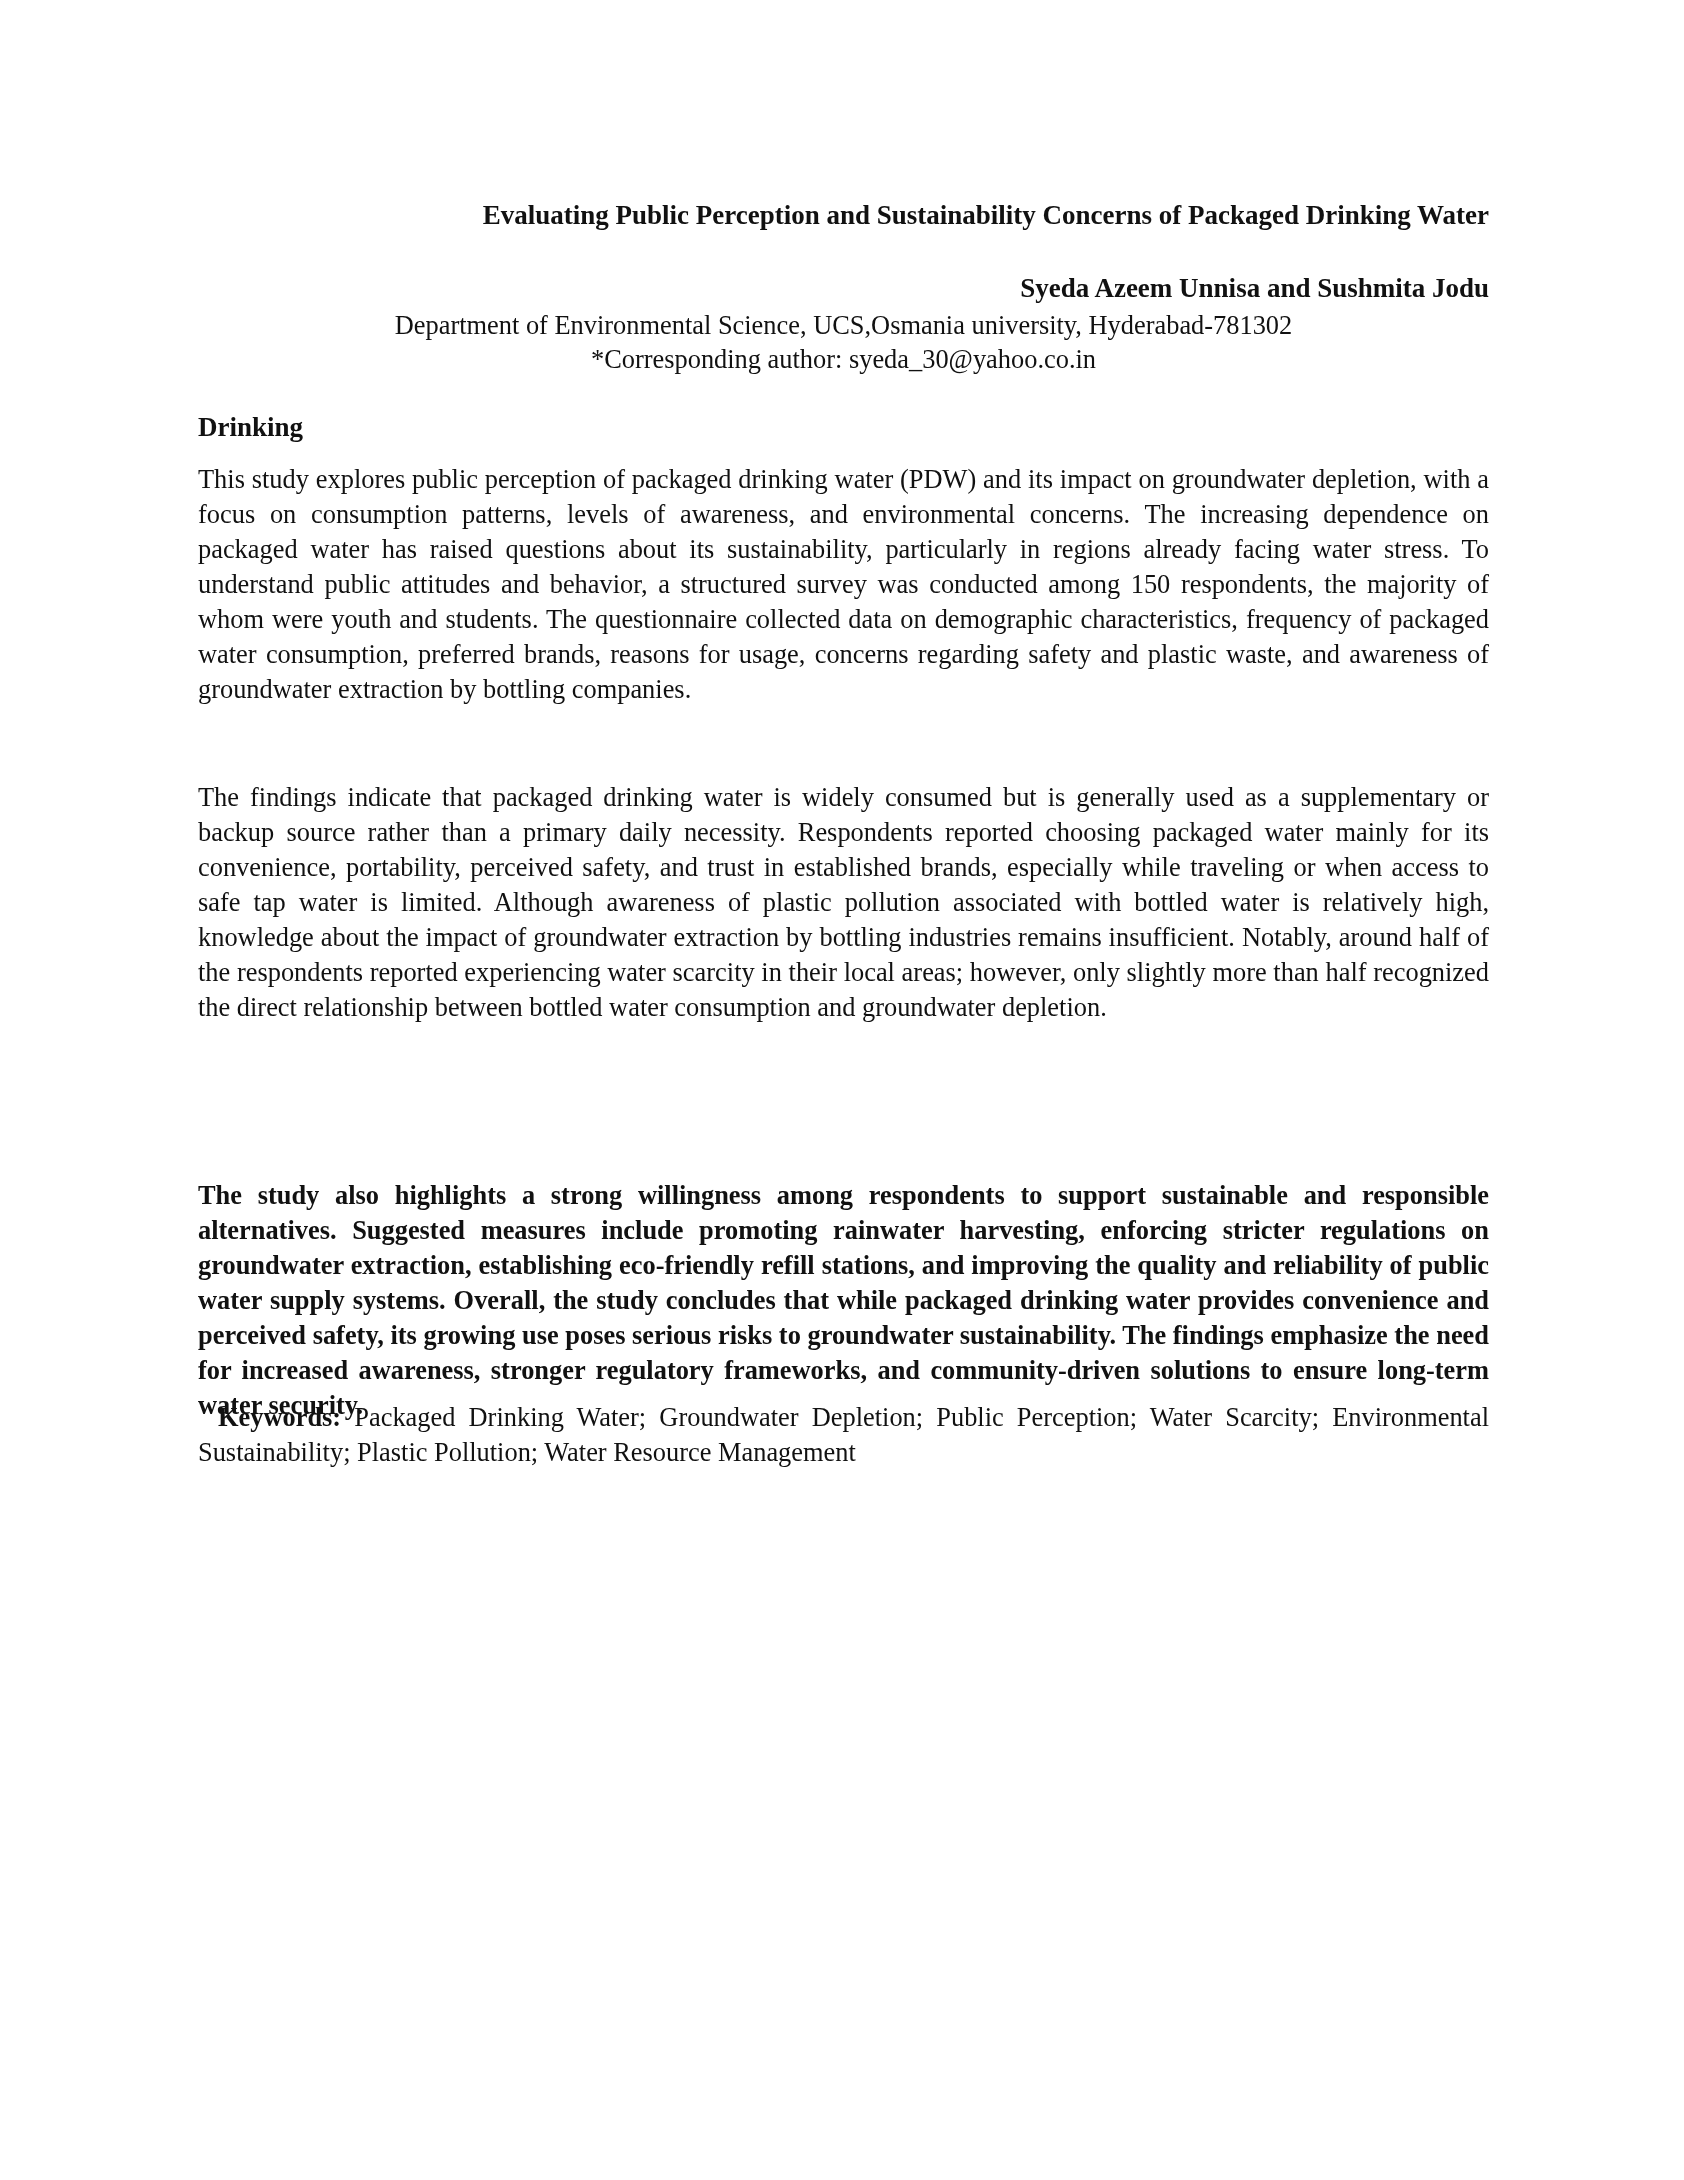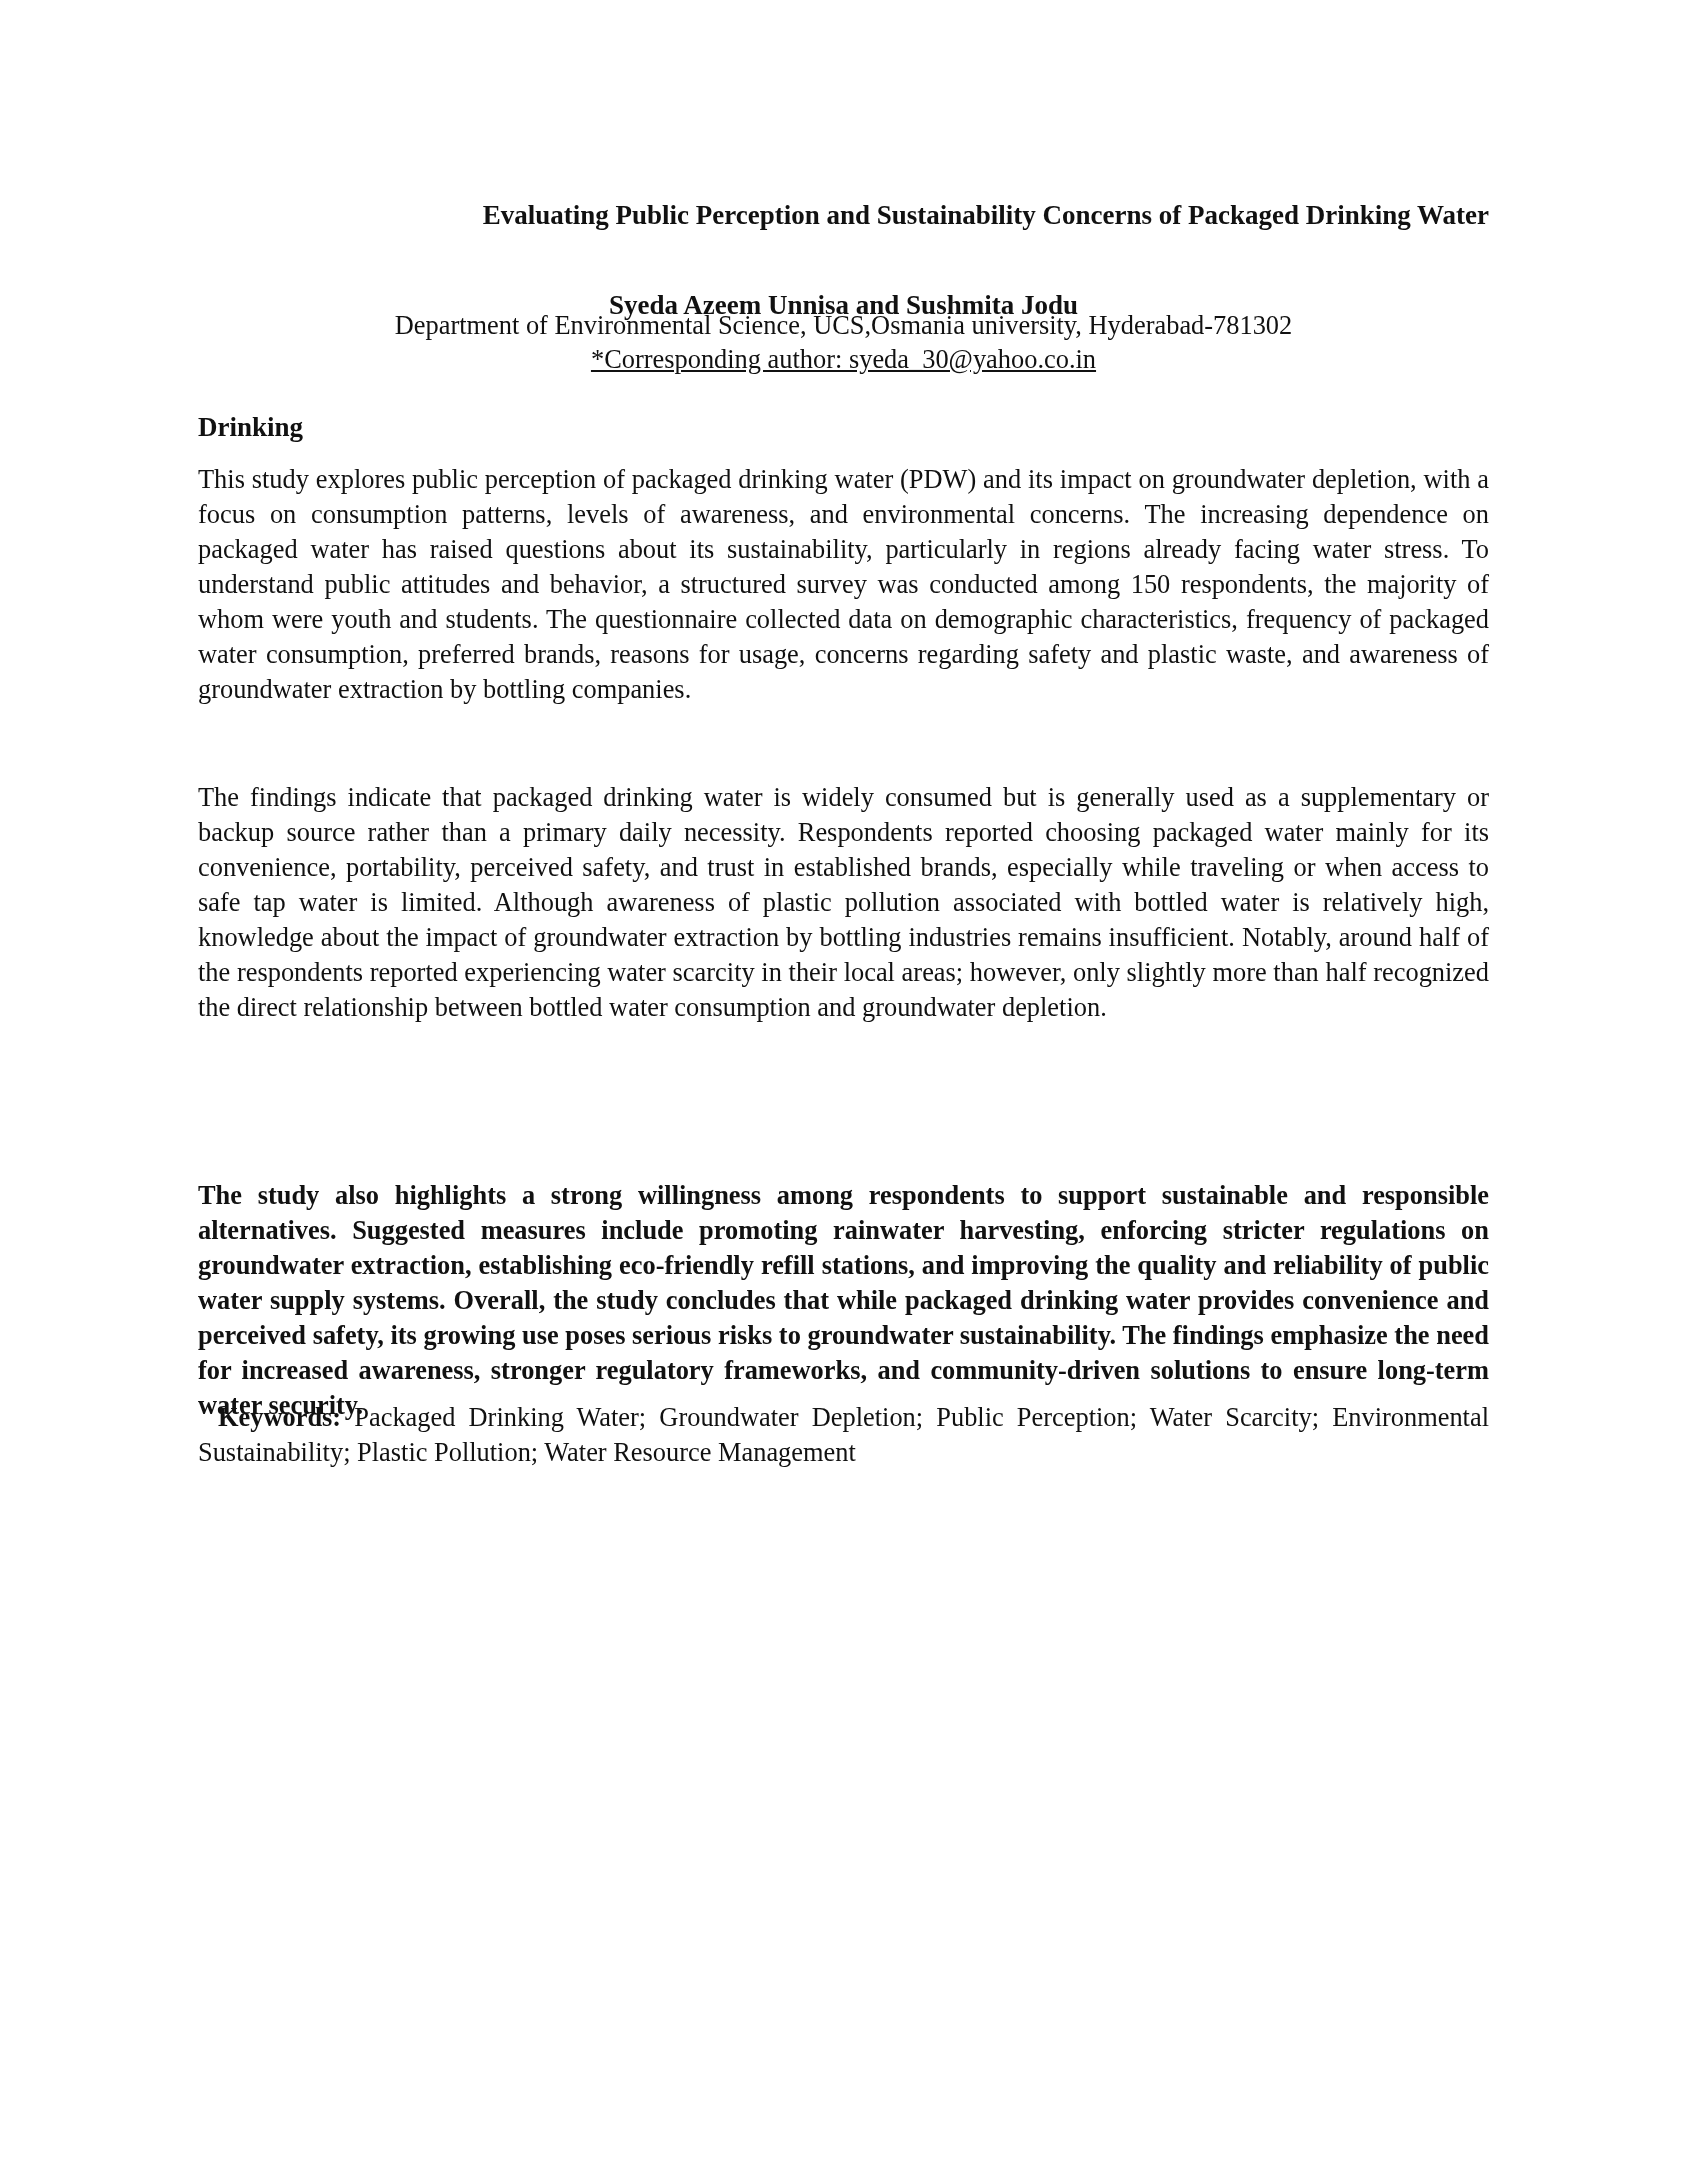--- a/index.html
+++ b/index.html
@@ -1,26 +1,26 @@
 <!DOCTYPE html>
 <html style="font-size:13.6px"><head>
   <meta charset="utf-8">
   <style>
     html, body { margin: 0; padding: 0; background: #ffffff; }
     body { width: 1685px; height: 2181px; position: relative; overflow: hidden;
            font-family: "Liberation Serif", "DejaVu Serif", serif; color: #111111; }
     .page { position: absolute; left: 198px; top: 0; width: 1291px; }
     .title { position: absolute; left: 0; width: 1291px; top: 198px; text-align: right;
              font-weight: bold; font-size: 27px; line-height: 34px; white-space: nowrap; }
-    .authors { position: absolute; left: 0; width: 1291px; top: 288px; text-align: center;
+    .authors { position: absolute; left: 0; width: 1291px; top: 271px; text-align: right;
                font-weight: bold; font-size: 27px; line-height: 34px; }
     .affil { position: absolute; left: 0; width: 1291px; top: 308px; text-align: center;
              font-size: 26.4px; line-height: 34px; }
     .corresp { position: absolute; left: 0; width: 1291px; top: 342px; text-align: center;
-               font-size: 26.4px; line-height: 34px; text-decoration: underline; }
+               font-size: 26.4px; line-height: 34px; }
     .abs-head { position: absolute; left: 0; top: 410px; font-weight: bold; font-size: 27px; line-height: 34px; }
     .para { position: absolute; left: 0; width: 1291px; font-size: 26.4px; line-height: 35px;
             text-align: justify; margin: 0; }
     .p1 { top: 462px; }
     .p2 { top: 780px; }
     .p3 { top: 1178px; font-weight: bold; }
     .kw { top: 1400px; }
     .kw-label { font-weight: bold; margin-left: 20px; }
   </style>
 </head>

